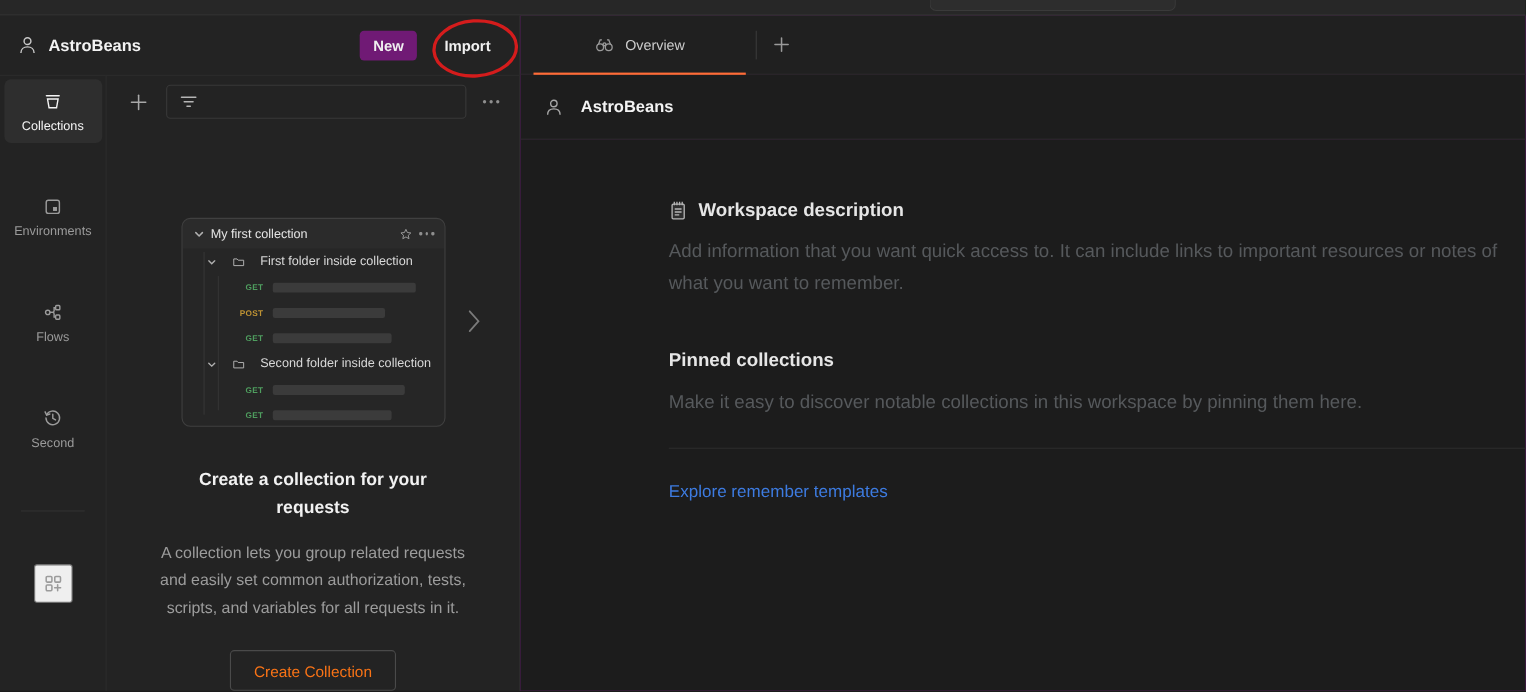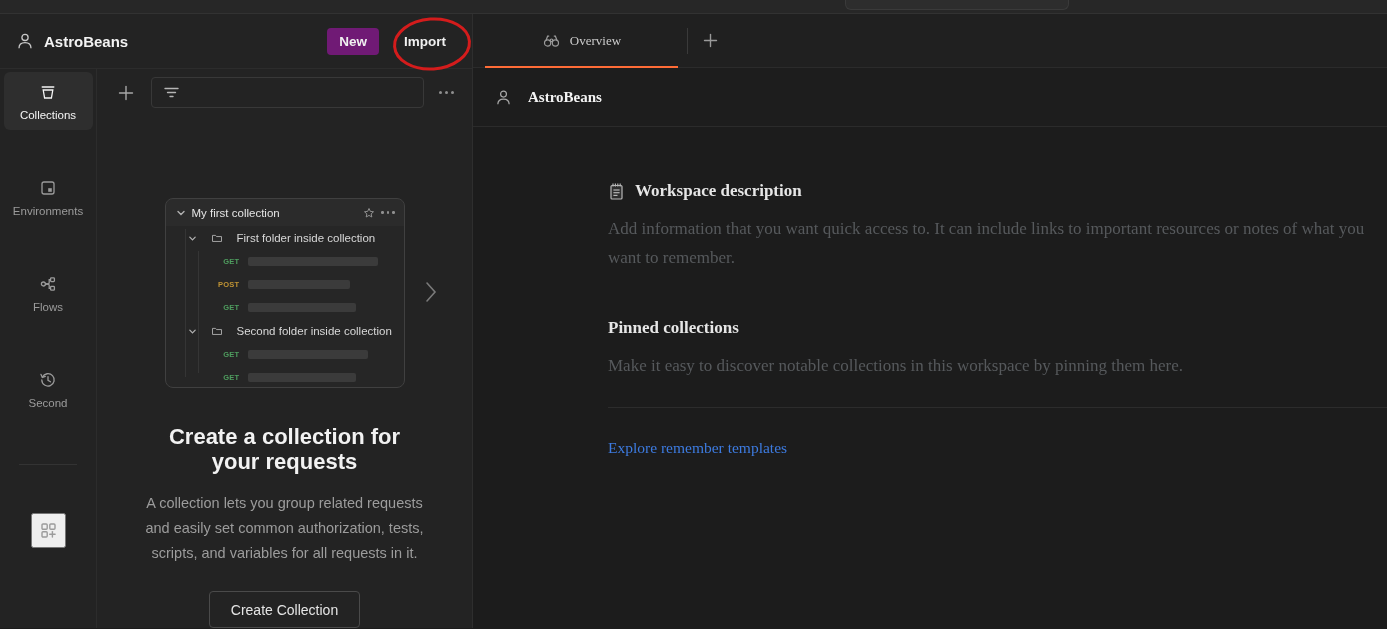--- a/index.html
+++ b/index.html
@@ -14,21 +14,21 @@
   .top-strip { height:14px; background:#272727; border-bottom:1px solid #323232; position:relative; }
   .top-search-pill {
     position:absolute; left:845px; top:0; width:224px; height:10px;
     background:#2d2d2d; border:1px solid #3a3a3a; border-top:none;
     border-radius:0 0 6px 6px;
   }
 
   
   .app { display:flex; height:614px; }
   .left { width:473px; min-width:473px; background:#232323; border-right:1px solid #2e2e2e; display:flex; flex-direction:column; }
-  .right { flex:1; background:#a21caf; display:flex; flex-direction:column;font-family:Liberation Serif, serif; }
+  .right { flex:1; background:#a21caf; display:flex; flex-direction:column; }
 
   
   .left-header { height:55px; border-bottom:1px solid #2c2c2c; display:flex; align-items:center; padding:0 14px 0 16px; }
   .ws-name { font-weight:bold; font-size:15px; color:#f3f3f3; margin-left:10px; }
   .flex-spacer { flex:1; }
   .btn { border:none; cursor:pointer; font-family:inherit; font-weight:bold; font-size:13.5px; color:#f0f0f0; border-radius:4px; padding:6px 12px; background:transparent; }
   .btn-new { background:#701a75; }
   .btn-import { margin-left:13px; }
 
   .annotation-ellipse { position:absolute; left:390px; top:15px; z-index:20; pointer-events:none; }
@@ -70,25 +70,25 @@
   .card-header .name { flex:1; color:#e4e4e4; }
   .folder-row { height:24px; display:flex; align-items:center; padding-left:22px; gap:14px; position:relative; }
   .req-row { height:23px; display:flex; align-items:center; padding-left:47px; position:relative; }
   .method { width:27px; text-align:right; margin-right:8px; font-size:7.5px; font-weight:bold; letter-spacing:.3px; }
   .m-get  { color:var(--method-get,#4f9e5f); }
   .m-post { color:var(--method-post,#bf9334); }
   .skel-bar { height:9px; border-radius:2px; background:#3b3b3b; }
 
   .carousel-next { position:absolute; right:33px; top:83px; color:#7a7a7a; cursor:pointer; background:none; border:none; padding:0; }
 
-  .empty-title { margin-top:36px; width:256px; text-align:center; font-weight:bold; font-size:22px; line-height:25px; color:#f2f2f2; }
+  .empty-title { margin-top:36px; width:256px; text-align:center; font-weight:bold; font-size:16px; line-height:25px; color:#f2f2f2; }
   .empty-body  { margin-top:17px; width:284px; text-align:center; font-size:14.5px; line-height:25px; color:#9c9c9c; }
   .create-btn {
     margin-top:25px; height:38px; padding:0 21px; background:transparent;
-    border:1px solid #4a4a4a; border-radius:4px; color:#e5e5e5; font-size:14px;
+    border:1px solid #4a4a4a; border-radius:4px; color:#f97316; font-size:14px;
     font-family:inherit; cursor:pointer;
   }
 
   
   .tab-bar { height:54px; background:#202020; border-bottom:1px solid #2b2b2b; display:flex; align-items:stretch; padding-left:12px; }
   .tab {
     width:193px; display:flex; align-items:center; justify-content:center; gap:9px;
     color:#cccccc; font-size:13px; position:relative; cursor:pointer;
   }
   .tab .tab-icon { color:#9a9a9a; }

